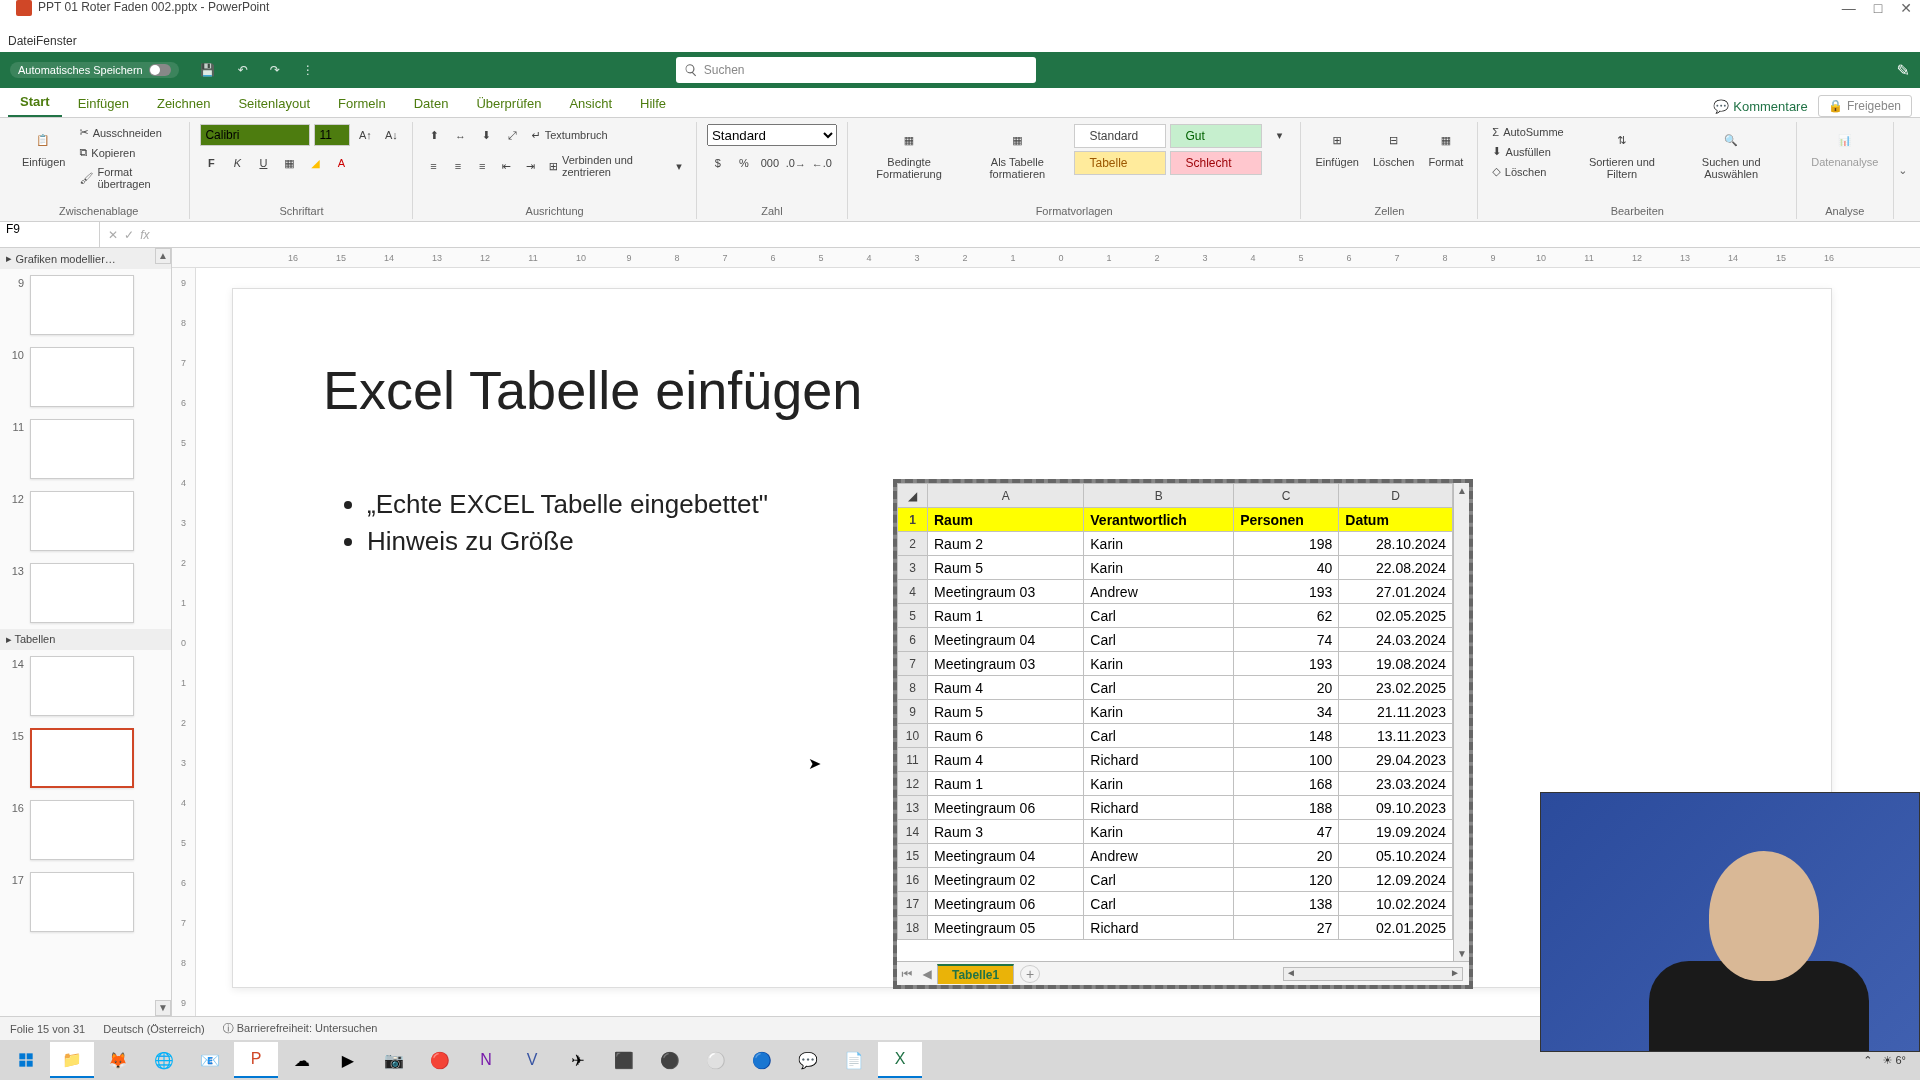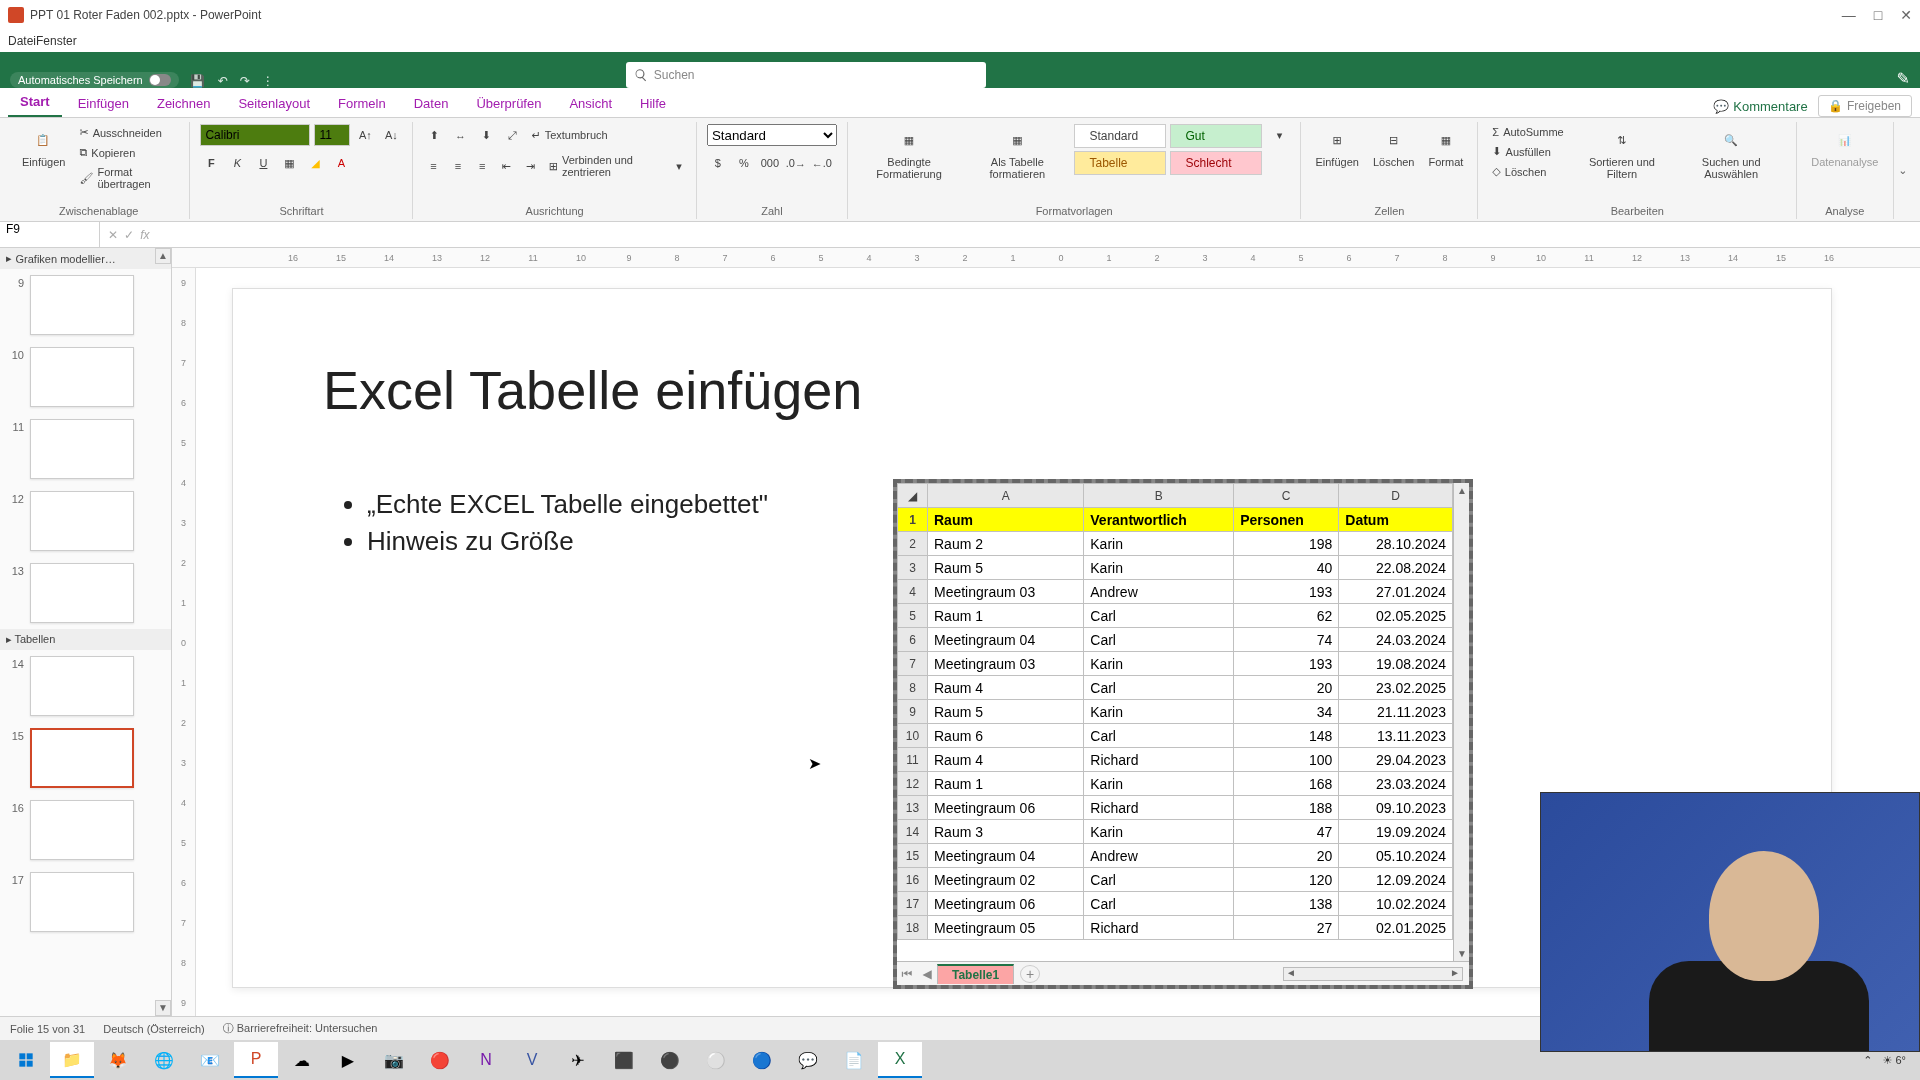--- a/index.html
+++ b/index.html
@@ -1,40 +1,40 @@
 <!DOCTYPE html>
 <html><head>
 <meta charset="utf-8">
 <style>
 * { margin: 0; padding: 0; box-sizing: border-box; font-family: "Segoe UI", Arial, sans-serif; }
 body { background: #fff; width: 1920px; height: 1080px; overflow: hidden; position: relative; }
 
 
-.titlebar { height: 30px; background: #fff; display: flex; align-items: center; padding: 0 8px; font-size: 12px; color: #444; }
+.titlebar { height: 30px; background: #fff; display: flex; padding: 0 8px; font-size: 12px; color: #444; margin-left: 8px; }
 .titlebar .app-icon { width: 16px; height: 16px; background: #d04727; margin-right: 6px; border-radius: 2px; }
 .titlebar .win-controls { margin-left: auto; display: flex; gap: 18px; color: #666; }
 .titlebar .win-controls span { cursor: pointer; font-size: 14px; }
 
 
 .menubar { height: 22px; display: flex; align-items: center; padding: 0 8px; font-size: 12px; gap: 0; color: #333; }
 
 
-.quickbar { height: 36px; background: linear-gradient(#217346,#217346); display: flex; align-items: flex-end; padding: 0 10px; gap: 12px; }
+.quickbar { height: 36px; background: linear-gradient(#217346,#217346); display: flex; align-items: center; padding: 0 10px; gap: 22px; }
 .quickbar .qa-item { color: #fff; font-size: 12px; opacity: 0.85; }
 .quickbar .autosave { background: rgba(255,255,255,0.12); padding: 2px 8px; border-radius: 10px; font-size: 11px; color: #fff; display:flex; align-items:center; gap:6px;}
 .quickbar .toggle { width: 22px; height: 12px; background: #888; border-radius: 6px; position: relative; }
 .quickbar .toggle::after { content:""; position:absolute; left:1px; top:1px; width:10px; height:10px; background:#fff; border-radius:50%; }
 .quickbar .search { margin-left: 340px; width: 360px; height: 26px; background: #fff; border-radius: 3px; display:flex; align-items:center; padding:0 8px; gap:6px; }
 .quickbar .search svg { width:14px; height:14px; fill:#666; }
 .quickbar .search span { color:#888; font-size:12px; }
 .quickbar .pen { margin-left: auto; color:#fff; }
 
 
 .ribbontabs { height: 30px; display:flex; align-items:flex-end; padding:0 8px; font-size:13px; gap:4px; border-bottom:1px solid #d0d0d0; }
-.ribbontabs .tab { padding: 6px 12px; cursor:pointer; color:#a21caf; }
+.ribbontabs .tab { padding: 6px 12px; cursor:pointer; color:#4d7c0f; }
 .ribbontabs .tab.active { border-bottom: 2px solid #217346; font-weight:600; }
 .ribbontabs .right { margin-left:auto; display:flex; gap:10px; align-items:center; }
 .ribbontabs .comments { color:#217346; font-size:13px; display:flex; align-items:center; gap:4px; }
 .ribbontabs .share { border:1px solid #ccc; padding:3px 10px; border-radius:3px; color:#888; font-size:12px; }
 
 
 .ribbon { height: 104px; background:#f5f5f5; border-bottom:1px solid #d0d0d0; display:flex; padding:4px 8px 2px; gap:0; font-size:11px; color:#444; }
 .rgroup { border-right:1px solid #d8d8d8; padding:2px 10px; display:flex; flex-direction:column; justify-content:space-between; }
 .rgroup:last-child { border-right:none; }
 .rgroup .label { text-align:center; font-size:11px; color:#666; padding-top:2px; }
@@ -90,21 +90,21 @@
 .excel-obj { position:absolute; left:660px; top:190px; width:580px; height:510px; border:4px solid #888; background:#fff; }
 .excel-obj::before { content:""; position:absolute; inset:-4px; border:4px dashed #666; pointer-events:none; }
 .xl-grid { width:100%; border-collapse:collapse; font-size:14px; }
 .xl-grid th, .xl-grid td { border:1px solid #c0c0c0; padding:2px 6px; height:24px; }
 .xl-colhdr th { background:#e8e8e8; font-weight:normal; text-align:center; font-size:12px; color:#444; }
 .xl-rowhdr { background:#e8e8e8; text-align:center; font-size:12px; color:#444; width:30px; }
 .xl-hdr-row td { background:#ffff00; font-weight:bold; }
 .xl-grid td.num { text-align:right; }
 .xl-tabs { position:absolute; bottom:0; left:0; right:0; height:24px; border-top:1px solid #bbb; display:flex; align-items:center; background:#f4f4f4; font-size:12px; }
 .xl-tabs .navbtn { width:20px; text-align:center; color:#888; cursor:pointer; }
-.xl-tabs .sheet { padding:2px 14px; background:#fca5a5; border:1px solid #bbb; border-bottom:none; border-top:2px solid #217346; font-weight:600; color:#217346;text-align:center; }
+.xl-tabs .sheet { padding:2px 14px; background:#eab308; border:1px solid #bbb; border-bottom:none; border-top:2px solid #217346; font-weight:600; color:#217346;text-align:center; }
 .xl-tabs .add { width:20px; text-align:center; color:#888; border:1px solid #ccc; border-radius:50%; margin-left:6px; font-size:14px; line-height:16px; }
 .xl-tabs .hscroll { margin-left:auto; width:180px; height:14px; border:1px solid #bbb; background:#eee; position:relative; margin-right:6px; }
 .xl-tabs .hscroll::before { content:"◄"; position:absolute; left:2px; top:-1px; font-size:10px; color:#666; }
 .xl-tabs .hscroll::after { content:"►"; position:absolute; right:2px; top:-1px; font-size:10px; color:#666; }
 .xl-vscroll { position:absolute; right:0; top:0; bottom:24px; width:16px; background:#eee; border-left:1px solid #bbb; }
 .xl-vscroll::before { content:"▲"; position:absolute; top:2px; left:3px; font-size:10px; color:#666; }
 .xl-vscroll::after { content:"▼"; position:absolute; bottom:2px; left:3px; font-size:10px; color:#666; }
 .xl-body-wrap { position:absolute; top:0; left:0; right:16px; bottom:24px; overflow:hidden; }
 
 

